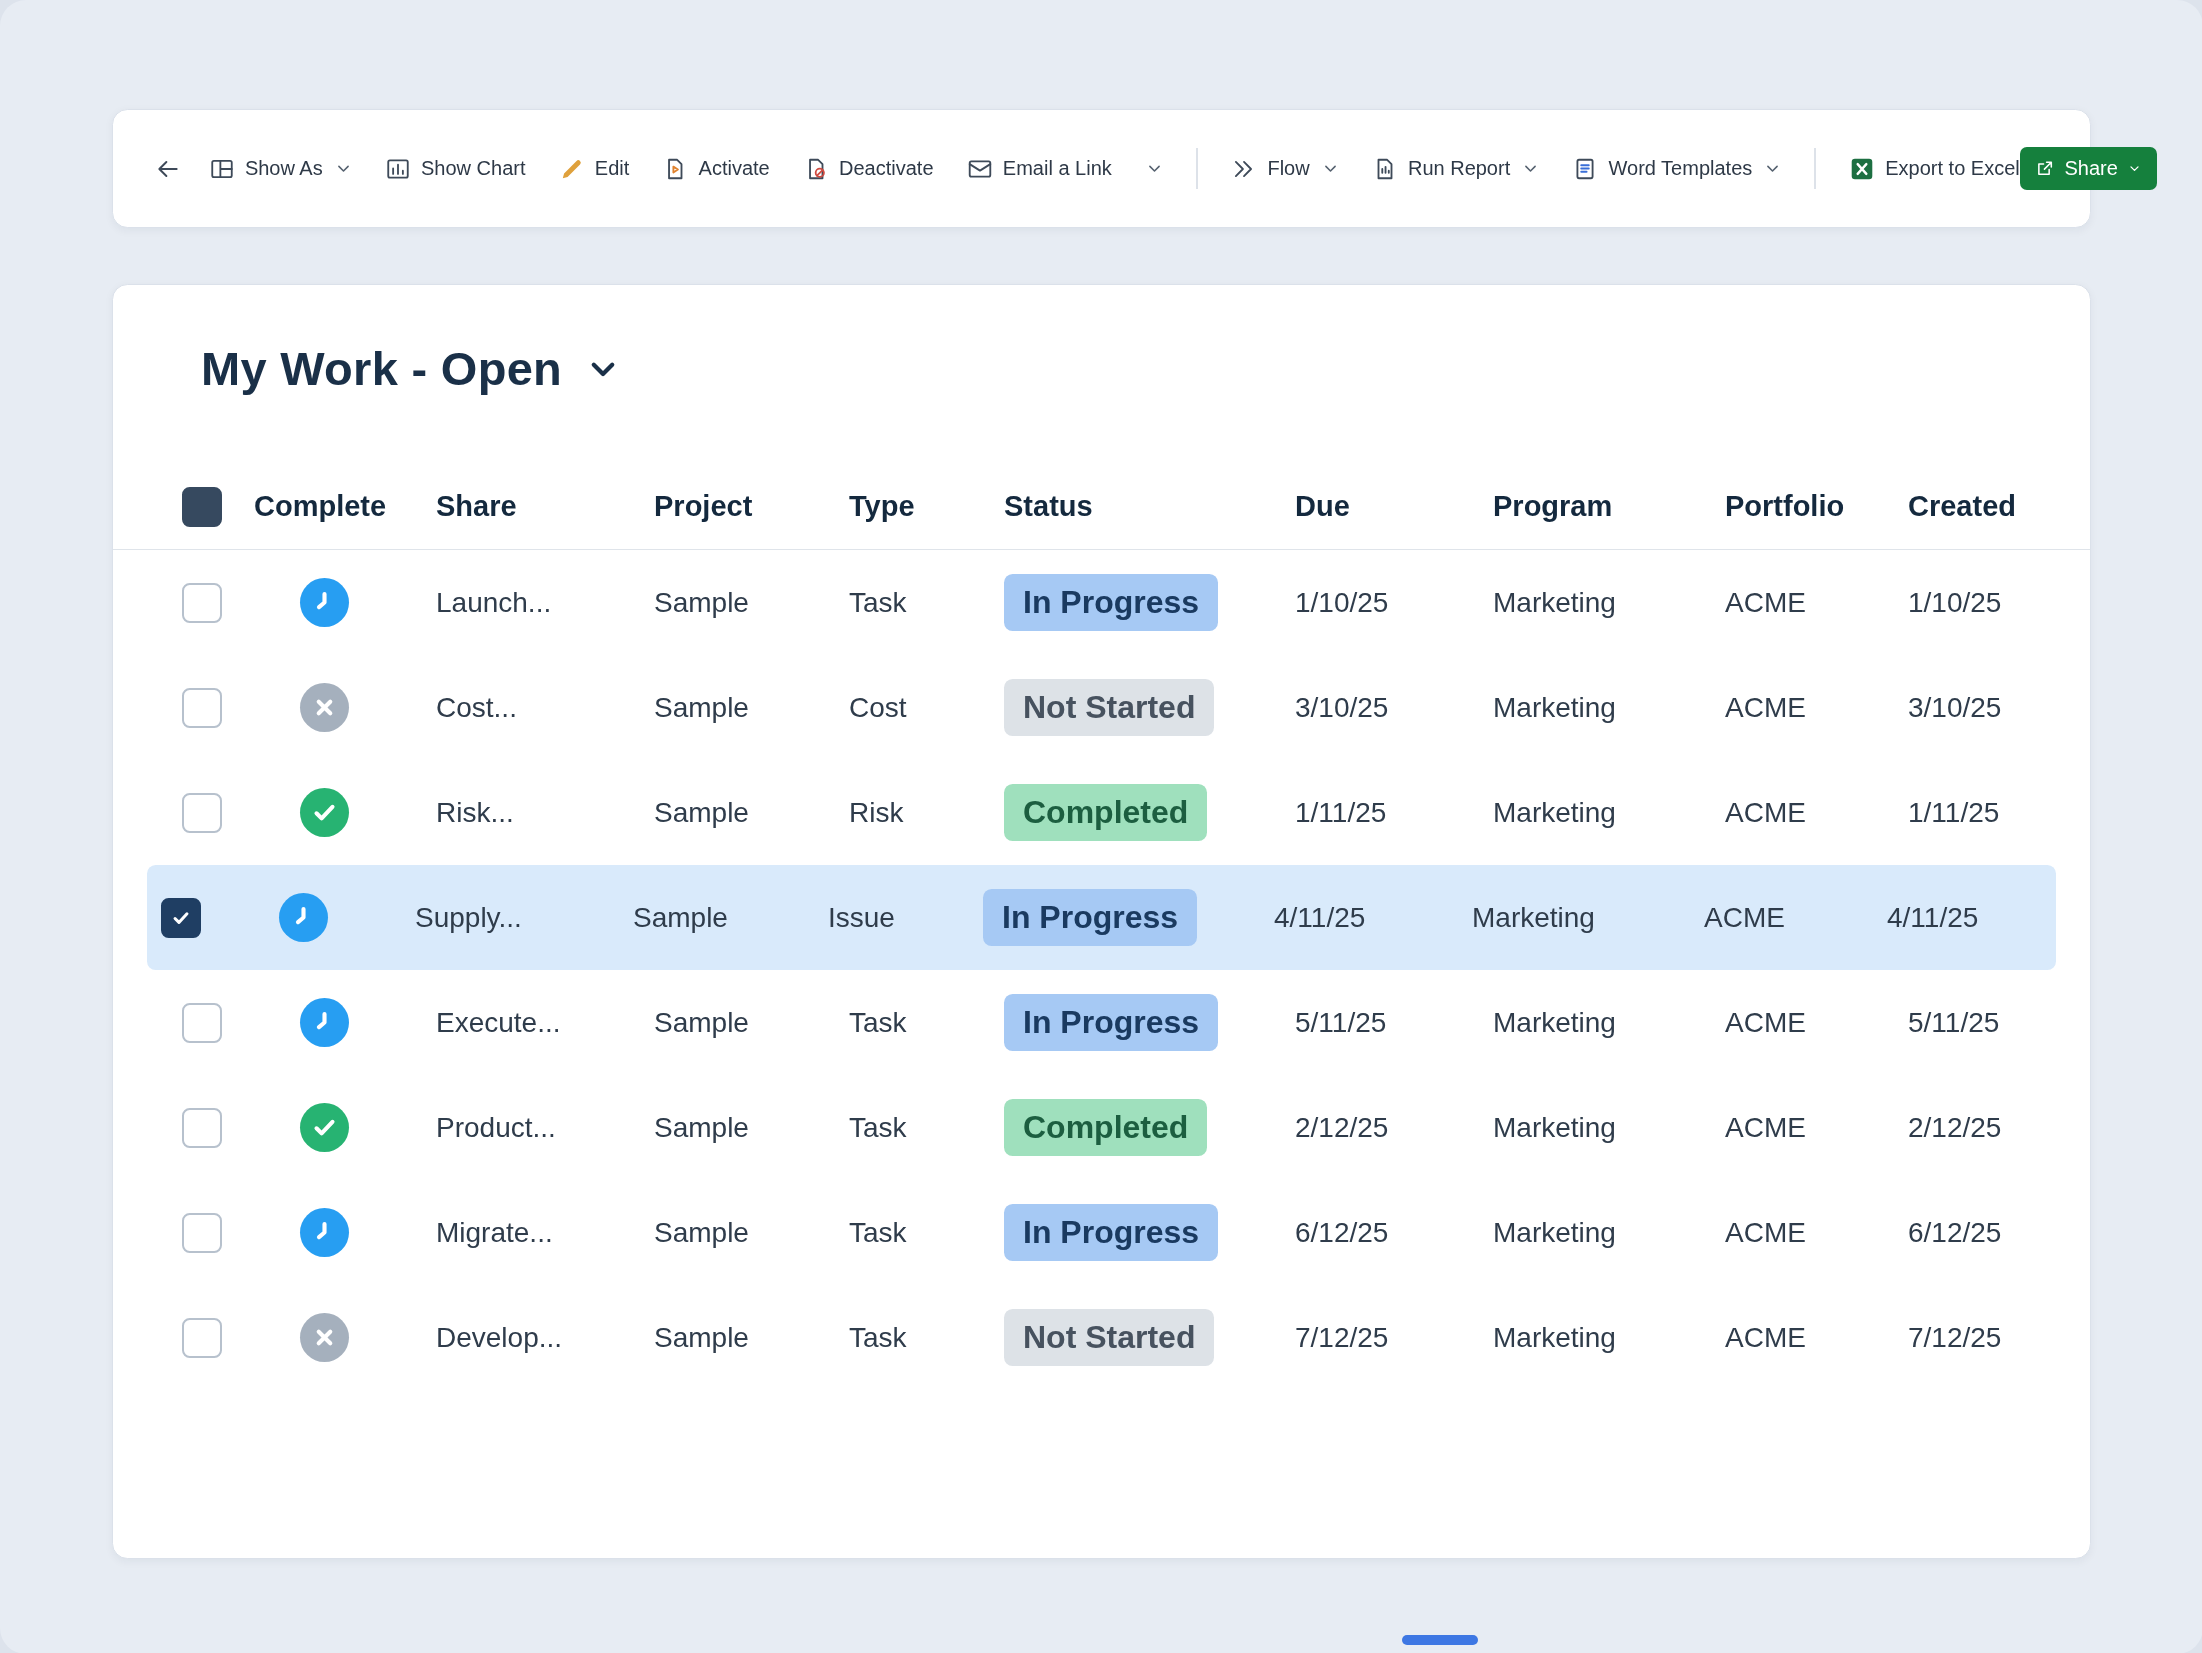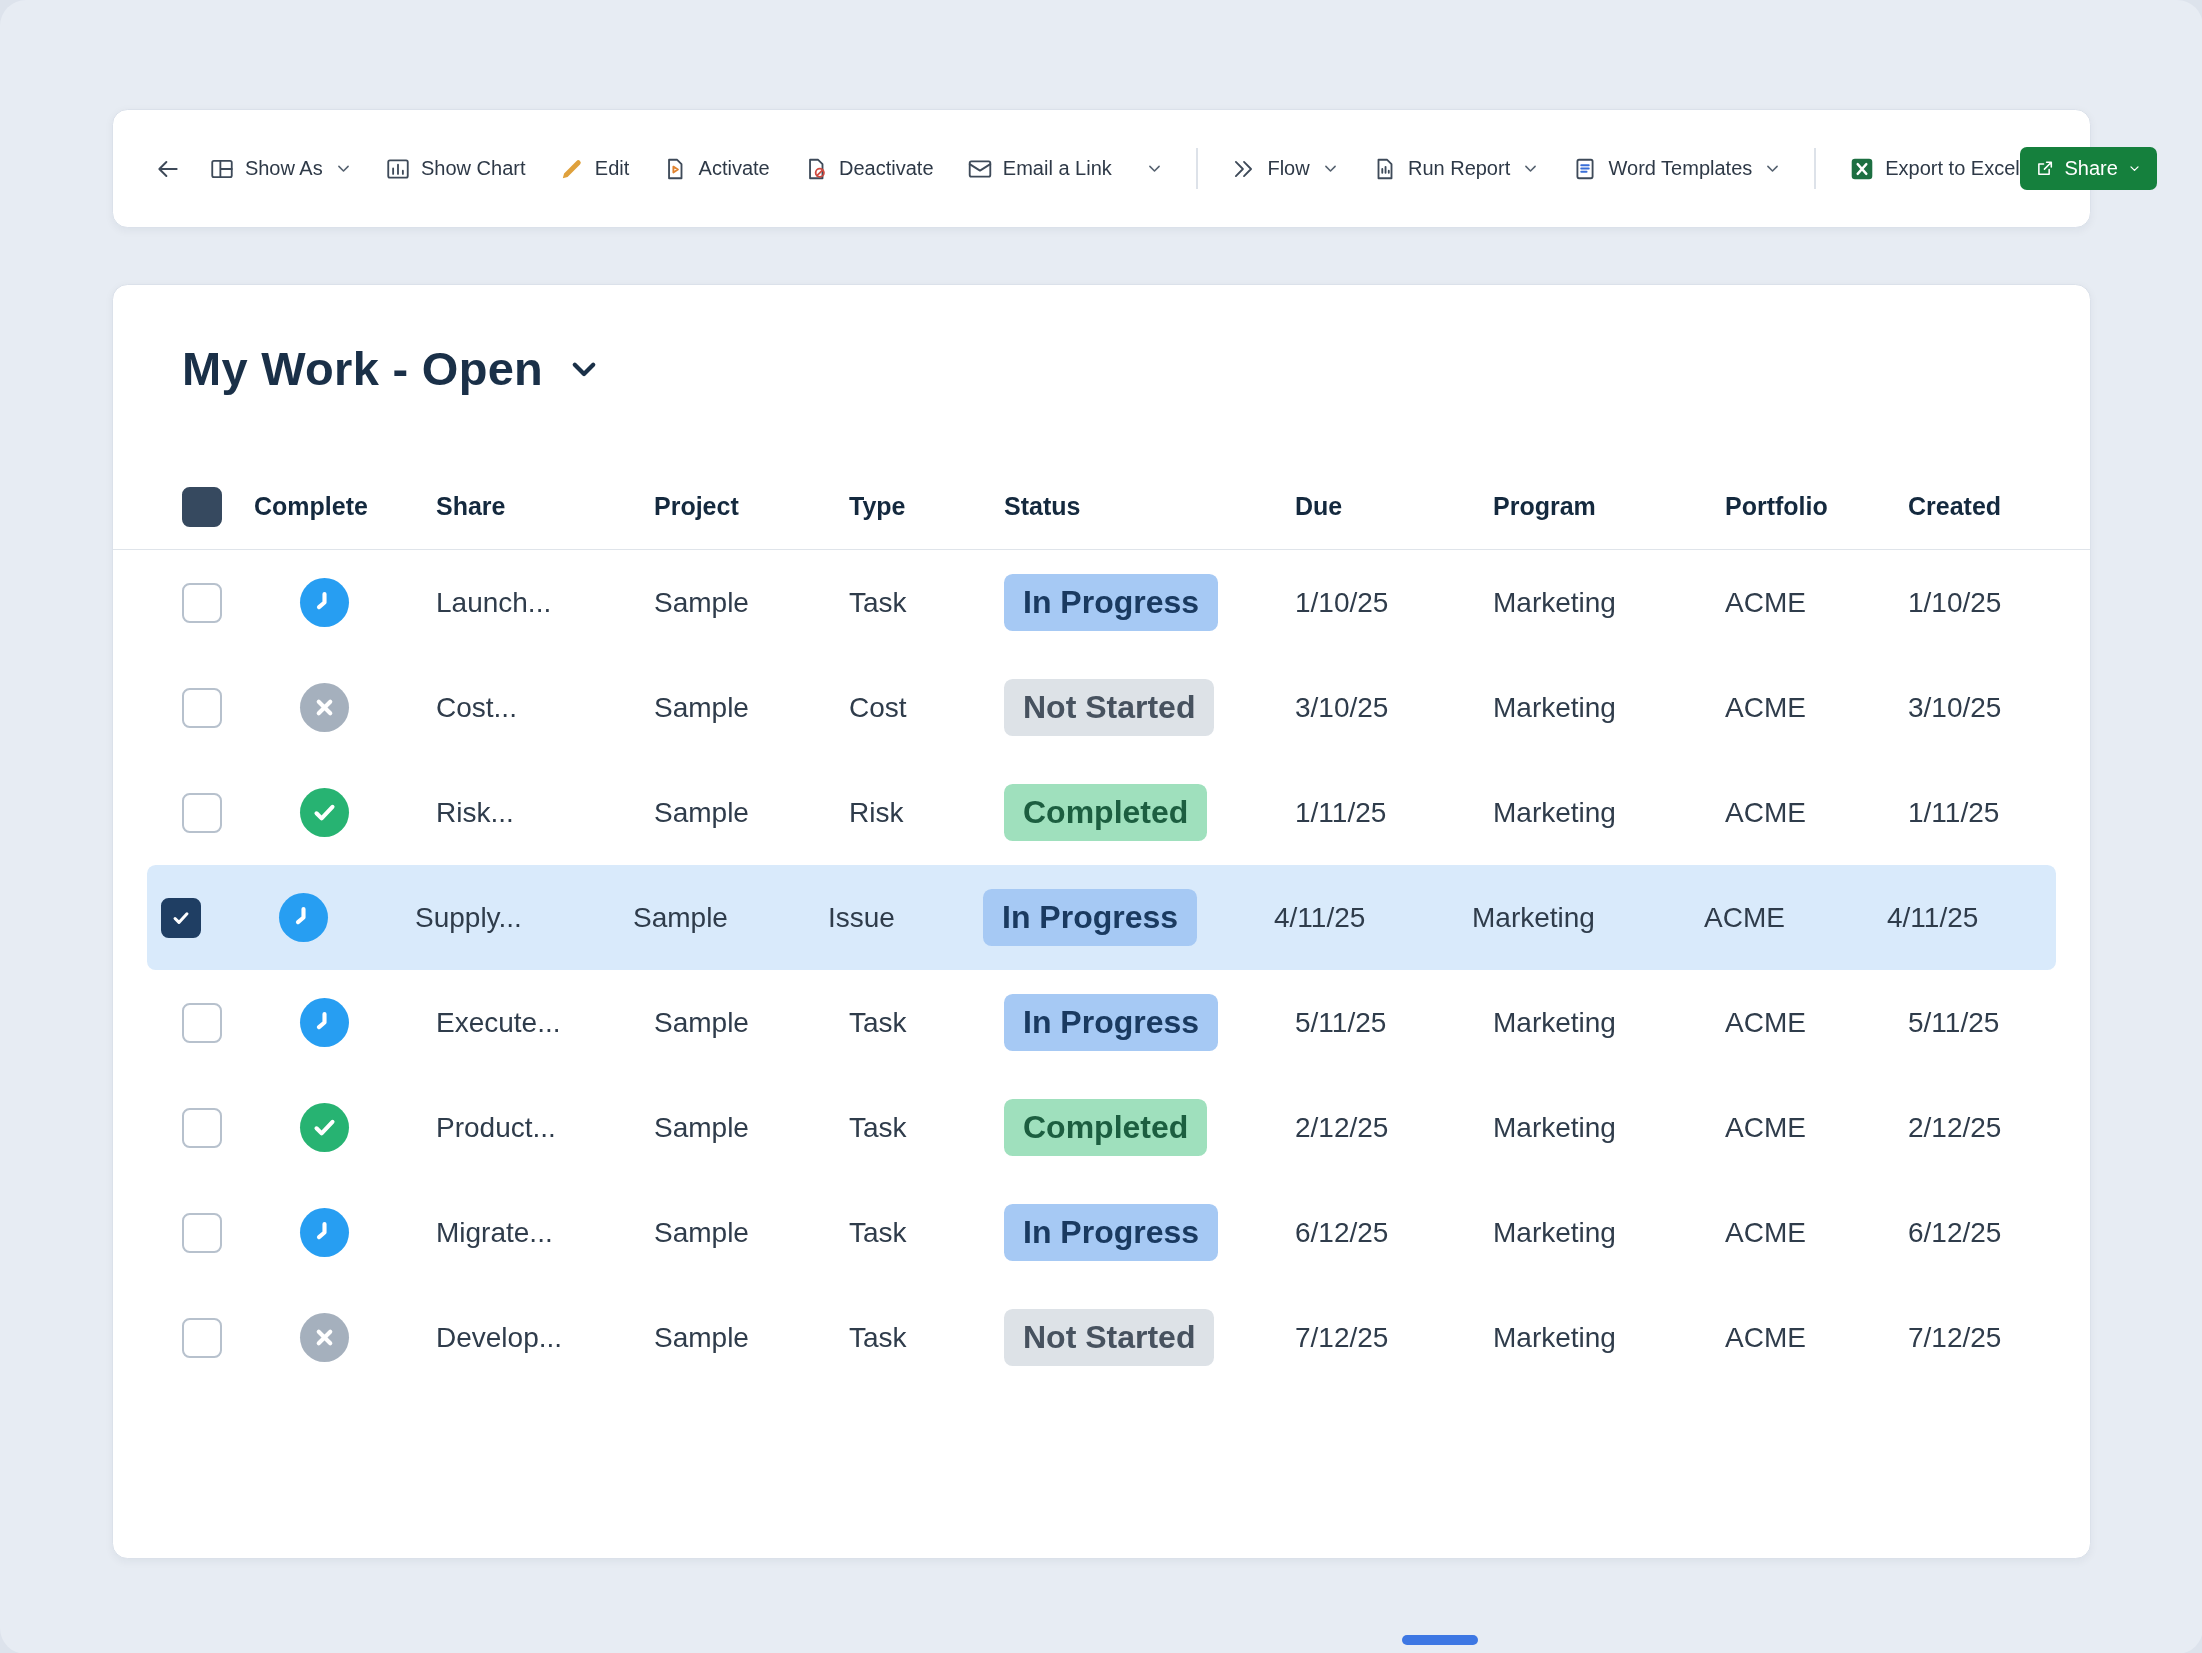--- a/index.html
+++ b/index.html
@@ -21,26 +21,26 @@
   .ticon.chev svg { width:17px; height:17px; }
   .tb-divider { width:1.7px; height:41px; background:#dde2e9; flex:none; }
   .share-btn { margin-left:auto; display:flex; align-items:center; gap:8.6px; background:#15803d; color:#fff; border:none; border-radius:6.9px; height:43px; padding:0 15.5px; font-family:inherit; font-size:20px; cursor:pointer; flex:none; }
   .share-btn .ticon { color:#fff; }
   .share-btn .ticon svg { width:20.6px; height:20.6px; }
   .share-btn .ticon.chev svg { width:13px; height:13px; }
 
   
   .main-card { left:112px; top:284px; width:1979px; height:1275px; }
   .title-row { display:flex; align-items:center; gap:24px; padding:55px 69px 0; }
-  .title-row h1 { font-size:47px; line-height:57px; font-weight:700; color:#1a3048; letter-spacing:0.3px; }
+  .title-row h1 { font-size:47px; line-height:57px; font-weight:700; color:#1a3048; letter-spacing:0.3px;margin-left:19px; }
   .title-chev { display:flex; color:#1a3048; cursor:pointer; }
   .title-chev svg { width:34px; height:34px; }
 
   .grid { display:grid; grid-template-columns:72px 182px 218px 195px 155px 291px 198px 232px 183px minmax(0,1fr); align-items:center; padding-left:69px; padding-right:34px; }
-  .thead { margin-top:67px; height:86px; border-bottom:1.7px solid #dfe4ea; font-size:25px; font-weight:700; color:#14293e; }
+  .thead { margin-top:67px; height:86px; border-bottom:1.7px solid #dfe4ea; font-size:29px; font-weight:700; color:#14293e; }
   .thead .cell { cursor:pointer; }
 
   .trow { height:105px; font-size:28px; color:#2f3c4b; cursor:pointer; }
   .trow.selected { background:#d9eafb; margin:0 34px; padding-left:14px; border-radius:8.6px; }
 
   .checkbox { width:40px; height:40px; border:2.6px solid #b7c1cd; border-radius:7.7px; background:#fff; display:flex; align-items:center; justify-content:center; cursor:pointer; flex:none; }
   .checkbox svg { width:26px; height:26px; display:none; }
   .checkbox.checked { background:#1f3e63; border-color:#1f3e63; }
   .checkbox.checked svg { display:block; }
   .checkbox.all { background:#36495f; border-color:#36495f; }

